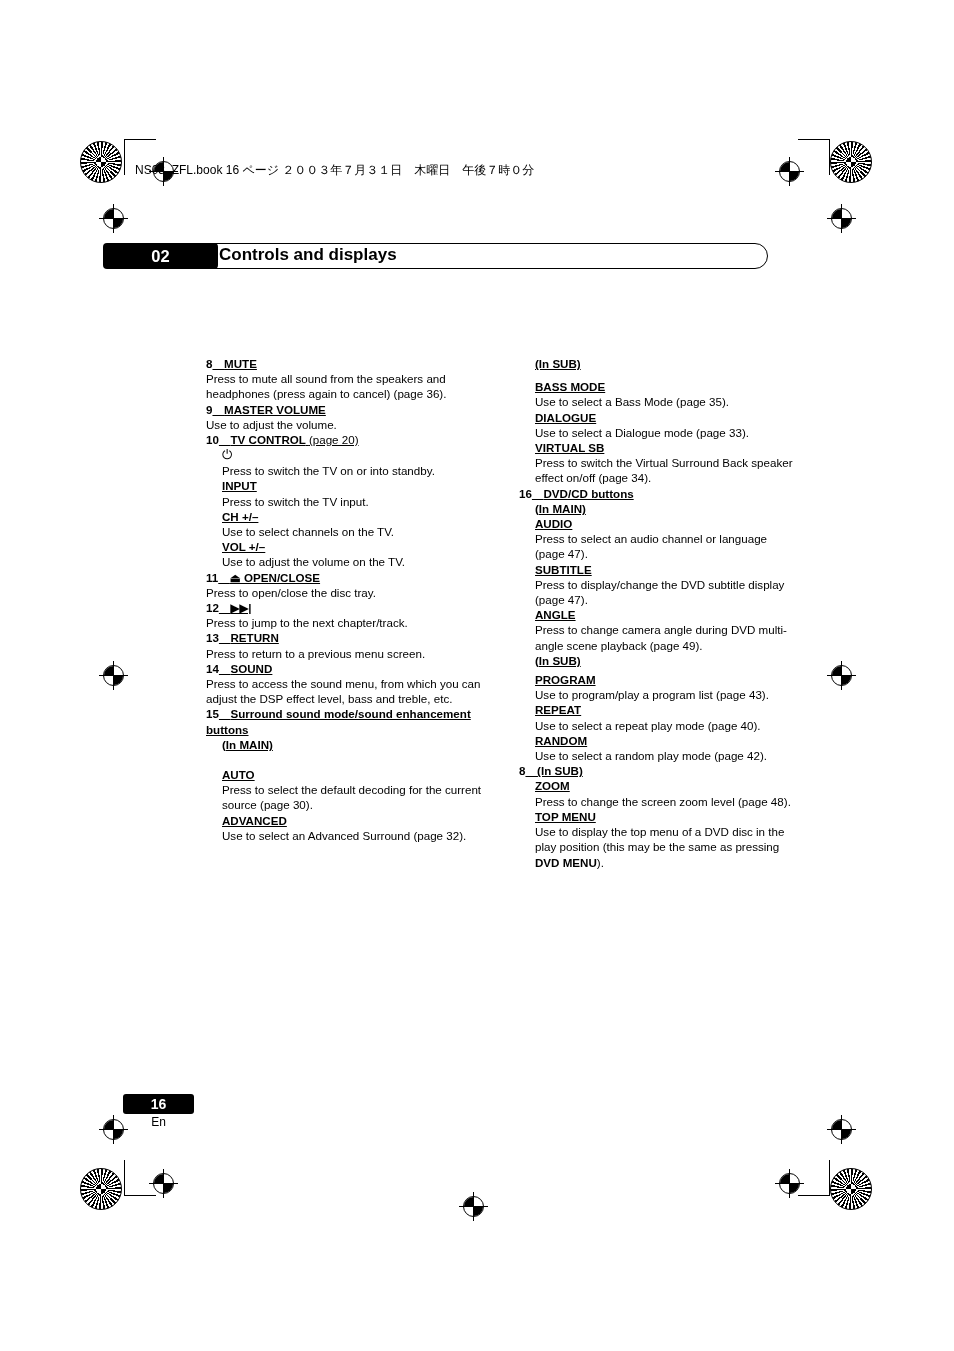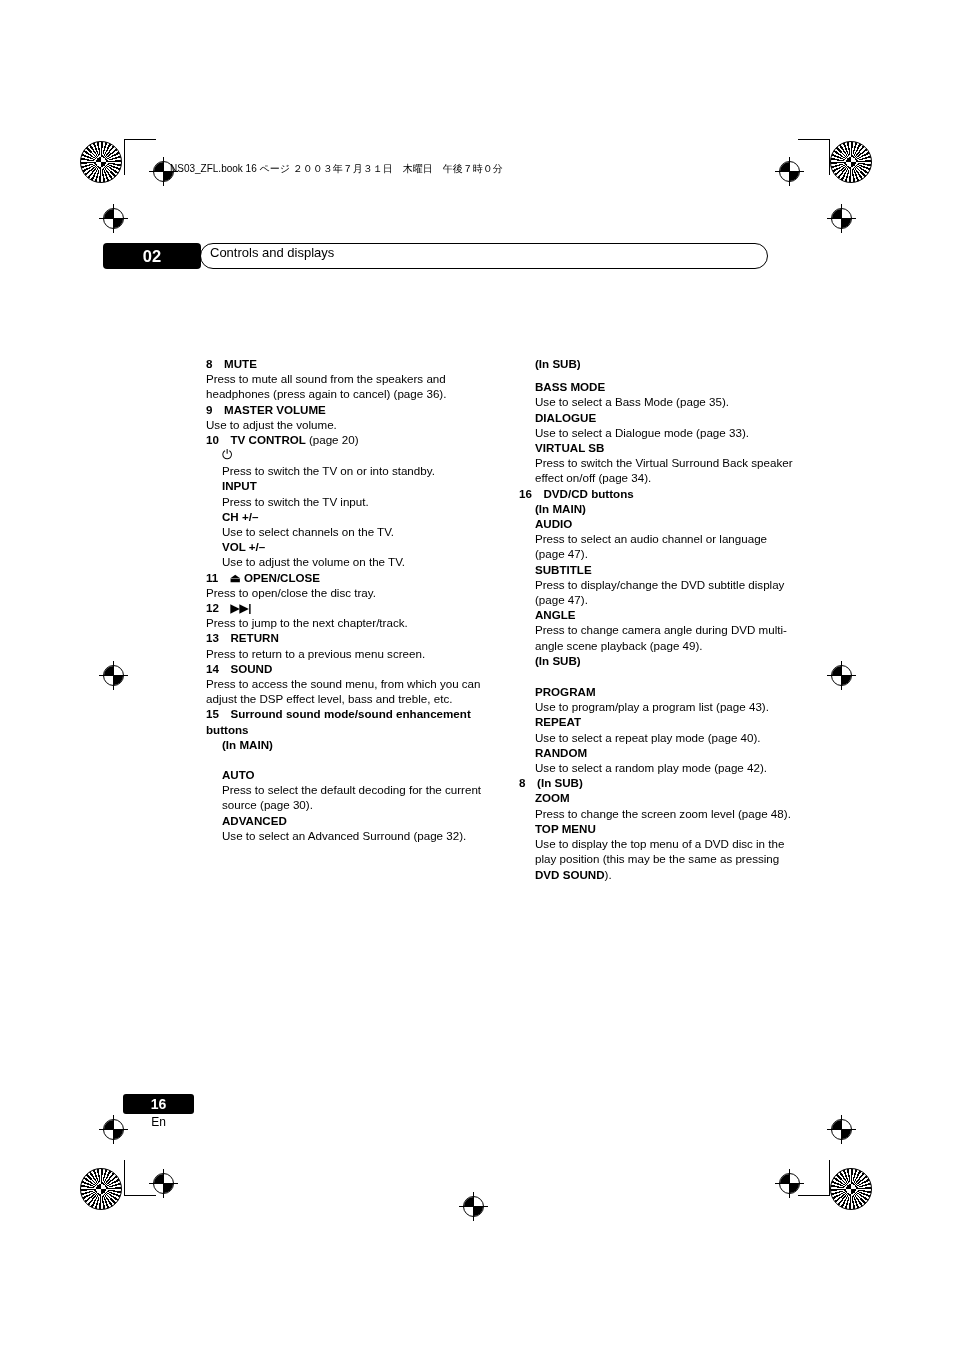--- a/index.html
+++ b/index.html
@@ -54,33 +54,32 @@
   .corner-line {
     position: absolute;
     background: #000;
   }
 
   
   .bookline {
     position: absolute;
     left: 135px;
     top: 162px;
-    font-size: 10px;
+    font-size: 12px;
     letter-spacing: 0px;
     white-space: nowrap;
     font-family: "Liberation Sans", sans-serif;
-    margin-left: 35px;
   }
 
   
   .chapter-num {
     position: absolute;
     left: 103px;
     top: 243px;
-    width: 98px;
+    width: 115px;
     height: 26px;
     background: #000;
     color: #fff;
     font-weight: bold;
     font-size: 16.5px;
     display: flex;
     align-items: center;
     justify-content: center;
     border-radius: 4px;
   }
@@ -89,42 +88,43 @@
     left: 200px;
     top: 243px;
     width: 568px;
     height: 26px;
     border: 1px solid #000;
     border-radius: 13px;
     box-sizing: border-box;
   }
   .chapter-title {
     position: absolute;
-    left: 210px;
+    left: 219px;
     top: 245px;
-    font-size: 13px;
-    font-weight: normal;
+    font-size: 17px;
+    font-weight: bold;
   }
 
   
   .col {
     position: absolute;
     top: 356px;
     width: 280px;
     font-size: 11.6px;
     line-height: 15.2px;
   }
   .col-left { left: 206px; }
   .col-right { left: 519px; }
 
   .entry { margin-bottom: 0px; }
 
   .hdr {
     font-weight: bold;
     margin-top: 12px;
+    text-decoration: underline;
   }
   .hdr:first-child { margin-top: 0; }
 
   .hdr .num {
     display: inline-block;
     min-width: 0;
   }
   .hdr .pg {
     font-weight: normal;
   }
@@ -325,38 +325,38 @@
       <div class="desc indent">Press to display/change the DVD subtitle display (page 47).</div>
     </div>
     <div class="entry">
       <div class="hdr indent">ANGLE</div>
       <div class="desc indent">Press to change camera angle during DVD multi-angle scene playback (page 49).</div>
     </div>
     <div class="entry">
       <div class="hdr indent">(In SUB)</div>
     </div>
     <div class="entry">
-      <div class="hdr indent tight" style="margin-top: 16px;">PROGRAM</div>
+      <div class="hdr indent tight" style="margin-top: 4px;">PROGRAM</div>
       <div class="desc indent">Use to program/play a program list (page 43).</div>
     </div>
     <div class="entry">
       <div class="hdr indent">REPEAT</div>
       <div class="desc indent">Use to select a repeat play mode (page 40).</div>
     </div>
     <div class="entry">
       <div class="hdr indent">RANDOM</div>
       <div class="desc indent">Use to select a random play mode (page 42).</div>
     </div>
     <div class="entry">
       <div class="hdr"><span class="num">8</span> <span>(In SUB)</span></div>
     </div>
     <div class="entry">
       <div class="hdr indent">ZOOM</div>
       <div class="desc indent">Press to change the screen zoom level (page 48).</div>
     </div>
     <div class="entry">
       <div class="hdr indent">TOP MENU</div>
-      <div class="desc indent"><span>Use to display the top menu of a DVD disc in the play position (this may be the same as pressing </span><span style="font-weight: bold;">DVD SOUND</span><span>).</span></div>
+      <div class="desc indent"><span>Use to display the top menu of a DVD disc in the play position (this may be the same as pressing </span><span style="font-weight: bold;">DVD MENU</span><span>).</span></div>
     </div>
   </div>
 
 <div class="pagenum-box">16</div>
 <div class="pagenum-lang">En</div>
 
 </body></html>

